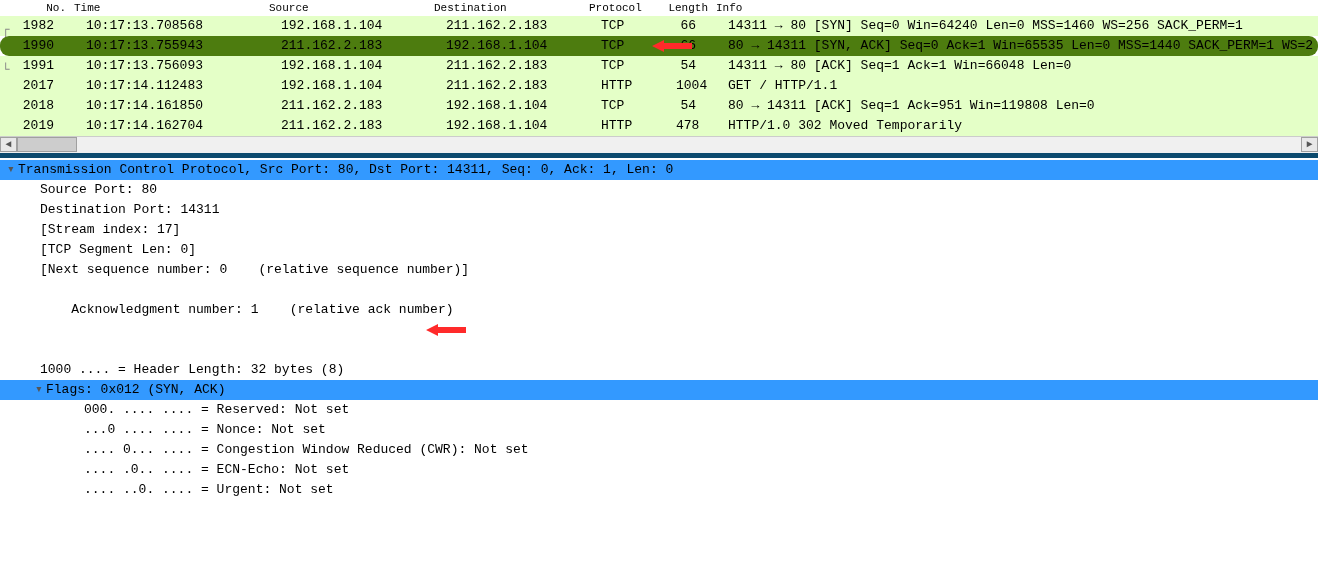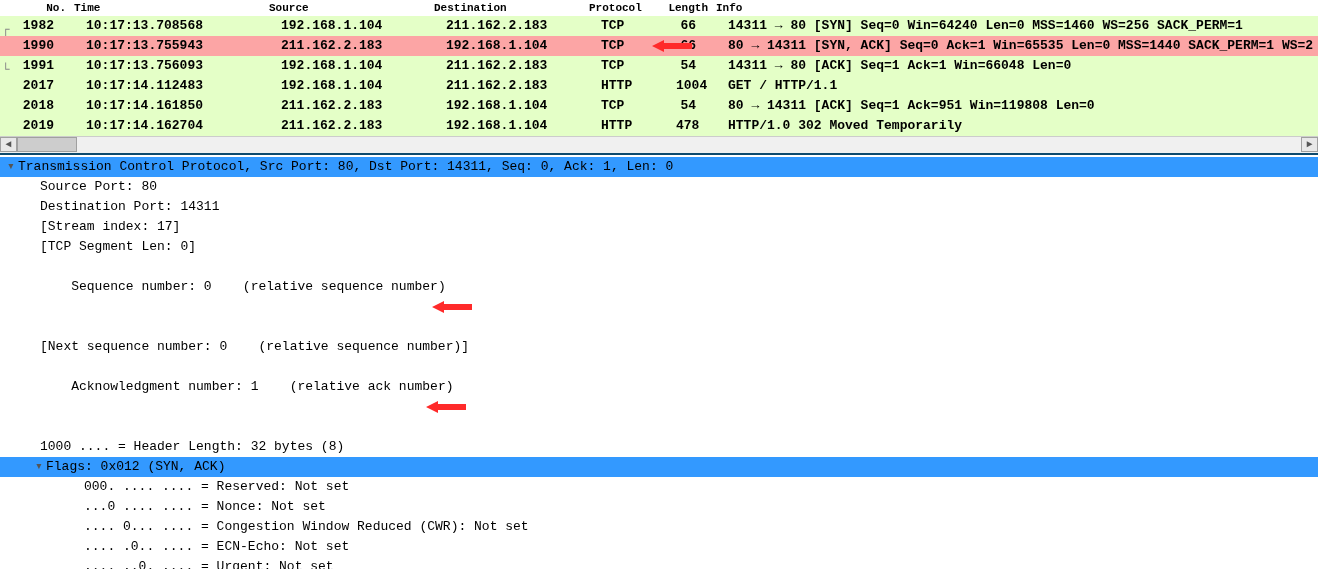--- a/index.html
+++ b/index.html
@@ -4,21 +4,21 @@
 <style>
   * { box-sizing: border-box; }
   body {
     margin: 0;
     font-family: "Consolas", "Courier New", monospace;
     font-size: 13px;
     color: #000;
     background: #fff;
     width: 1318px;
   }
-  .packet-list { border-bottom: 2px solid #0c4a6e; font-weight: bold; }
+  .packet-list { border-bottom: 5px solid #0c4a6e; }
   .pl-header {
     display: flex;
     background: #fff;
     font-size: 11px;
     padding: 2px 0;
   }
   .pl-header > div { padding: 0 4px; }
   .pl-row {
     display: flex;
     white-space: nowrap;
@@ -27,21 +27,21 @@
   }
   .pl-row > div { padding: 0 16px; overflow: hidden; }
   .col-no { width: 70px; text-align: right; }
   .col-time { width: 195px; }
   .col-src { width: 165px; }
   .col-dst { width: 155px; }
   .col-proto { width: 75px; }
   .col-len { width: 52px; text-align: right; }
   .col-info { flex: 1; }
   .green { background: #e4ffc7; }
-  .selected-row-light { background: #fca5a5; }
+  .selected-row-light { background: #4d7c0f; border-radius: 9px; }
   .scrollbar-h {
     height: 17px;
     background: #f0f0f0;
     border-top: 1px solid #ccc;
     position: relative;
   }
   .scrollbar-h .thumb {
     position: absolute; left: 17px; top: 0;
     height: 15px; width: 60px;
     background: #cdcdcd;
@@ -174,28 +174,20 @@
 
 <div class="detail-pane" style="position:relative;">
 
   <div class="detail-line hl-blue"><span class="chevron">▾</span><span>Transmission Control Protocol, Src Port: 80, Dst Port: 14311, Seq: 0, Ack: 1, Len: 0</span></div>
 
   <div class="detail-line indent1">Source Port: 80</div>
   <div class="detail-line indent1">Destination Port: 14311</div>
   <div class="detail-line indent1">[Stream index: 17]</div>
   <div class="detail-line indent1">[TCP Segment Len: 0]</div>
 
-  <div class="detail-line indent1" style="position:relative;">
-    <span>Sequence number: 0    (relative sequence number)</span>
-    <div class="arrow-red" style="left:432px; top:2px;">
-      <svg width="40" height="16">
-          <polygon points="0,8 12,2 12,5 40,5 40,11 12,11 12,14" fill="#ff2a2a"></polygon>
-        </svg>
-    </div>
-  </div>
 
   <div class="detail-line indent1">[Next sequence number: 0    (relative sequence number)]</div>
 
   <div class="detail-line indent1" style="position:relative;">
     <span>Acknowledgment number: 1    (relative ack number)</span>
     <div class="arrow-red" style="left:426px; top:2px;">
       <svg width="40" height="16">
           <polygon points="0,8 12,2 12,5 40,5 40,11 12,11 12,14" fill="#ff2a2a"></polygon>
         </svg>
     </div>

